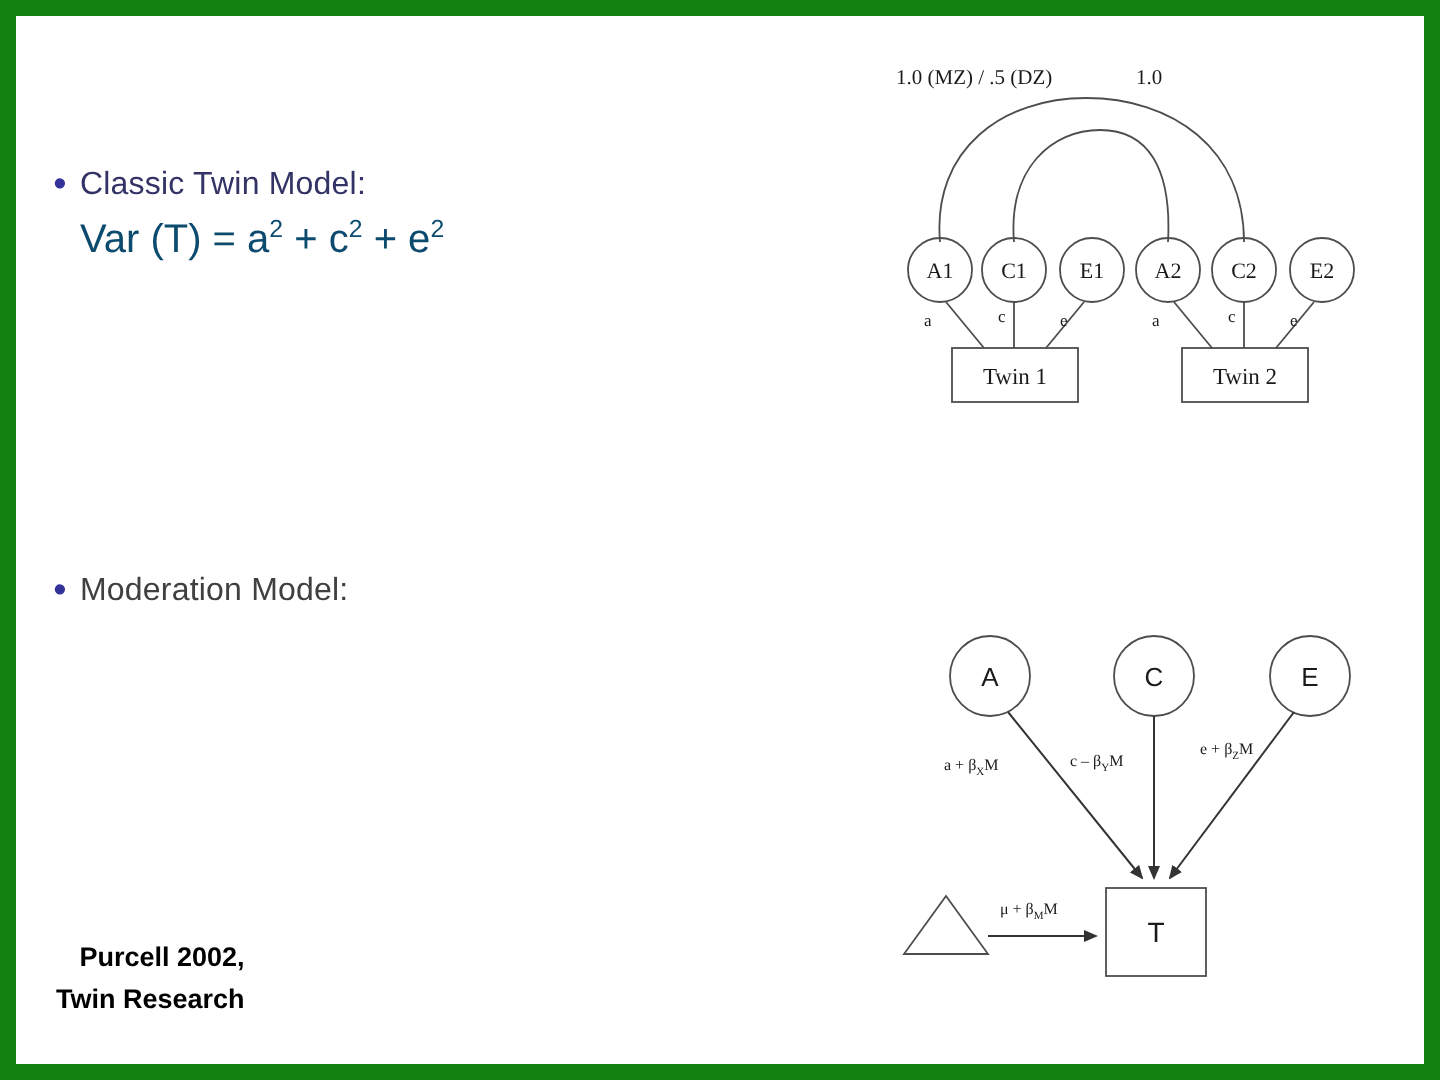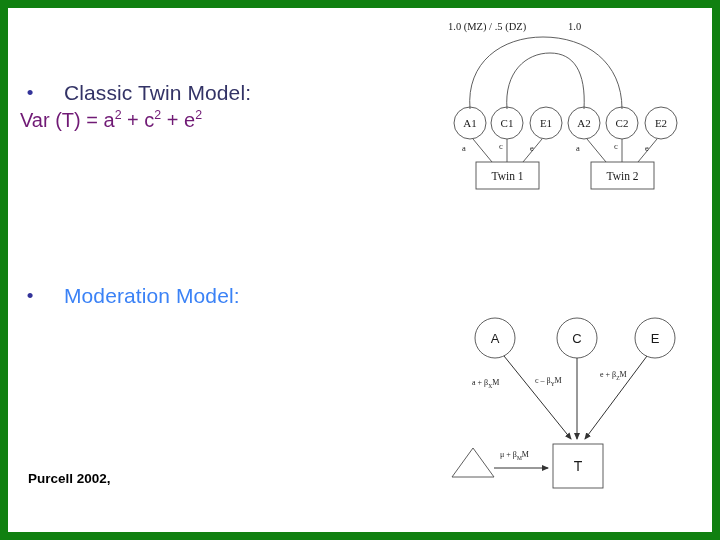--- a/index.html
+++ b/index.html
@@ -47,30 +47,30 @@
   .bullet-dot {
     color: #333399;
     font-size: 19px;
     line-height: 26px;
     width: 20px;
     flex: 0 0 20px;
     text-align: center;
   }
   .bullet-heading {
     color: #333366;
-    font-size: 21px;
+    font-size: 16px;
     line-height: 26px;
     letter-spacing: 0.1px;
     white-space: nowrap;
-    margin-left: 24px;
   }
   .sub-line {
-    color: #701a75;
+    color: #0c4a6e;
     font-size: 20px;
     line-height: 28px;
+    margin-left: 20px;
     white-space: nowrap;
   }
   .sub-line sup {
     font-size: 0.62em;
     vertical-align: super;
     line-height: 0;
   }
   .sub-line sub {
     font-size: 0.62em;
     vertical-align: sub;
@@ -84,21 +84,21 @@
     font-size: 13.5px;
     line-height: 21px;
     font-weight: bold;
     text-align: right;
   }
 
   
   .figure {
     position: absolute;
   }
-  #fig-classic-twin { left: 440px; top: 10px;  width: 272px; height: 195px; }
+  #fig-classic-twin { left: 440px; top: 22px;  width: 272px; height: 195px; }
   #fig-moderation   { left: 440px; top: 305px; width: 262px; height: 200px; }
 
   .figure svg { display: block; }
 
   .dg-text      { font-family: "Liberation Serif", serif; fill: #1a1a1a; }
   .dg-corr      { font-size: 10.5px; }
   .dg-node      { font-size: 11px; }
   .dg-path      { font-size: 8.5px; }
   .dg-box       { font-size: 11.5px; }
   .dg-node-lg   { font-size: 13px; font-family: "Liberation Sans", sans-serif; }
@@ -133,27 +133,28 @@
       <div class="bullet-row">
         <span class="bullet-dot">•</span>
         <span class="bullet-heading" style="color: rgb(51, 51, 102);">Classic Twin Model:</span>
       </div>
       <div class="sub-line" id="b0l0"><span>Var (T) = a</span><sup>2</sup><span> + c</span><sup>2</sup><span> + e</span><sup>2</sup></div>
     </div>
 
     <div class="bullet-block" id="bullet-1" style="top:265px;">
       <div class="bullet-row">
         <span class="bullet-dot">•</span>
-        <span class="bullet-heading" style="color: #3b82f6;">Moderation Model:</span>
+        <span class="bullet-heading" style="color: #404040;">Moderation Model:</span>
       </div>
     </div>
   </div>
 
   <div class="citation">
     <div>Purcell 2002,</div>
+    <div>Twin Research</div>
   </div>
 
   <div class="figure" id="fig-classic-twin">
     <svg width="272" height="195" viewBox="0 0 272 195" xmlns="http://www.w3.org/2000/svg">
 
       <path class="dg-stroke" d="M 30 99 C 26 52 62 27 103 27 C 146 27 182 52 182 99"></path>
       <path class="dg-stroke" d="M 67 99 C 64 62 86 43 110 43 C 134 43 146 62 144 99"></path>
 
       <text class="dg-text dg-corr" x="8" y="20">1.0 (MZ) / .5 (DZ)</text>
       <text class="dg-text dg-corr" x="128" y="20">1.0</text>

